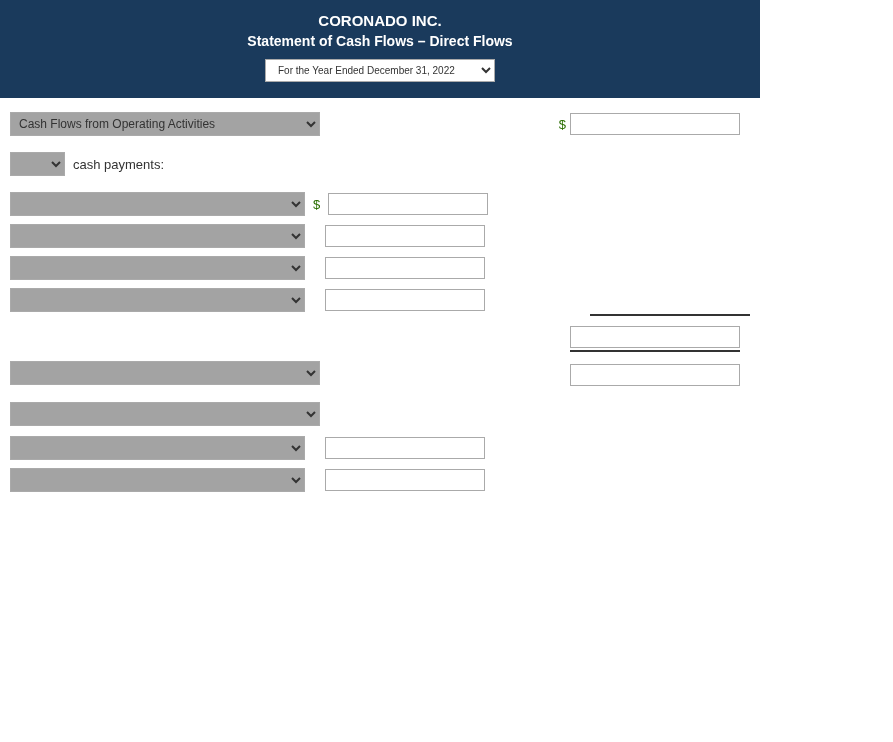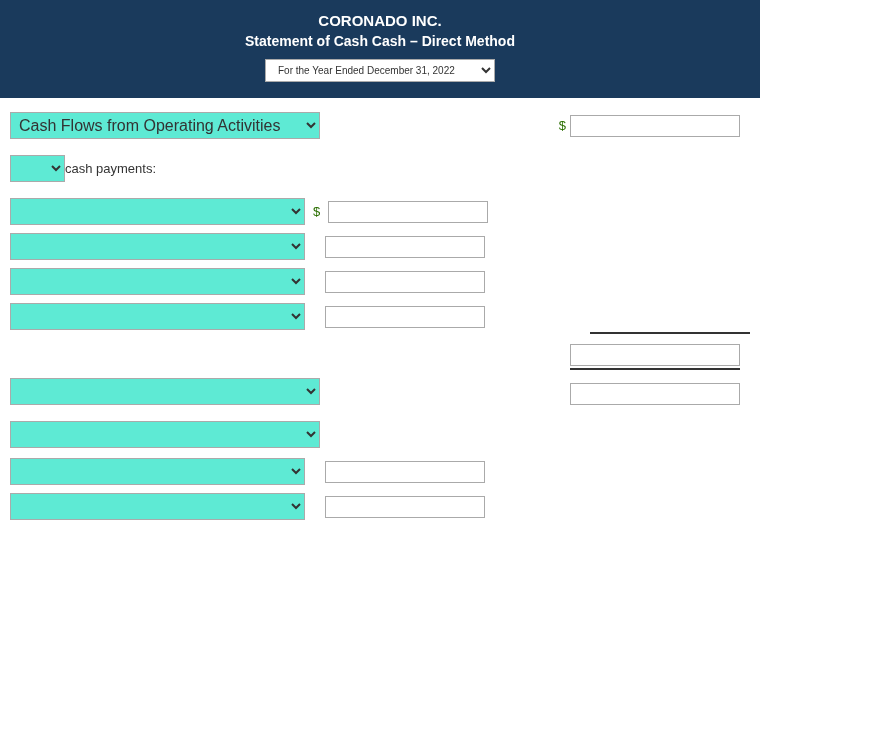--- a/index.html
+++ b/index.html
@@ -50,22 +50,22 @@
     }
 
     .main-content {
       padding: 14px 10px;
       width: 760px;
     }
 
     select {
       border: 1px solid #aaa;
       padding: 3px 4px;
-      font-size: 16px;
-      background: #5eead4;
+      font-size: 12px;
+      background: #a3a3a3;
       color: #333;
       appearance: auto;
     }
 
     input[type="text"] {
       border: 1px solid #aaa;
       padding: 3px 6px;
       font-size: 12px;
       background: white;
       color: #333;
@@ -94,21 +94,21 @@
       font-size: 13px;
     }
 
     .wide-input {
       width: 170px;
     }
 
     .cash-payments-row {
       display: flex;
       align-items: center;
-      gap: 0;
+      gap: 8px;
       margin-bottom: 16px;
     }
 
     .small-select {
       width: 55px;
     }
 
     .cash-payments-label {
       font-size: 13px;
       color: #333;
@@ -208,21 +208,21 @@
 
     .bottom-input {
       width: 160px;
     }
   </style>
 </head>
 <body>
 
 <div class="header">
   <div class="header-title">CORONADO INC.</div>
-  <div class="header-subtitle">Statement of Cash Cash – Direct Method</div>
+  <div class="header-subtitle">Statement of Cash Flows – Direct Flows</div>
   <div class="header-dropdown-wrapper">
     <select class="header-dropdown">
       <option>For the Year Ended December 31, 2022</option>
       <option>For the Year Ended December 31, 2021</option>
       <option>For the Year Ended December 31, 2020</option>
     </select>
   </div>
 </div>
 
 <div class="main-content">

